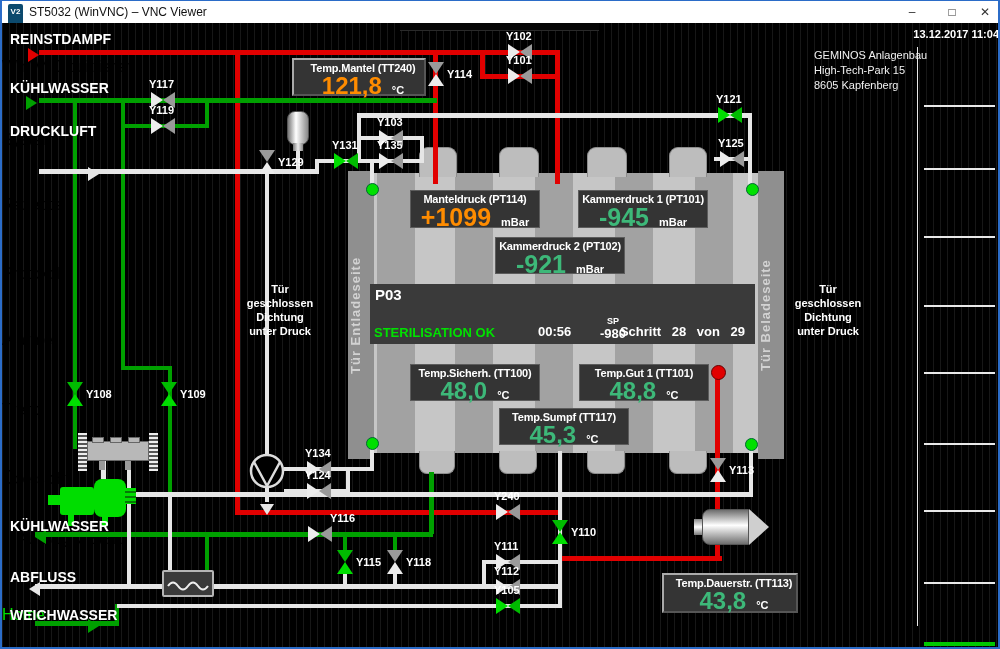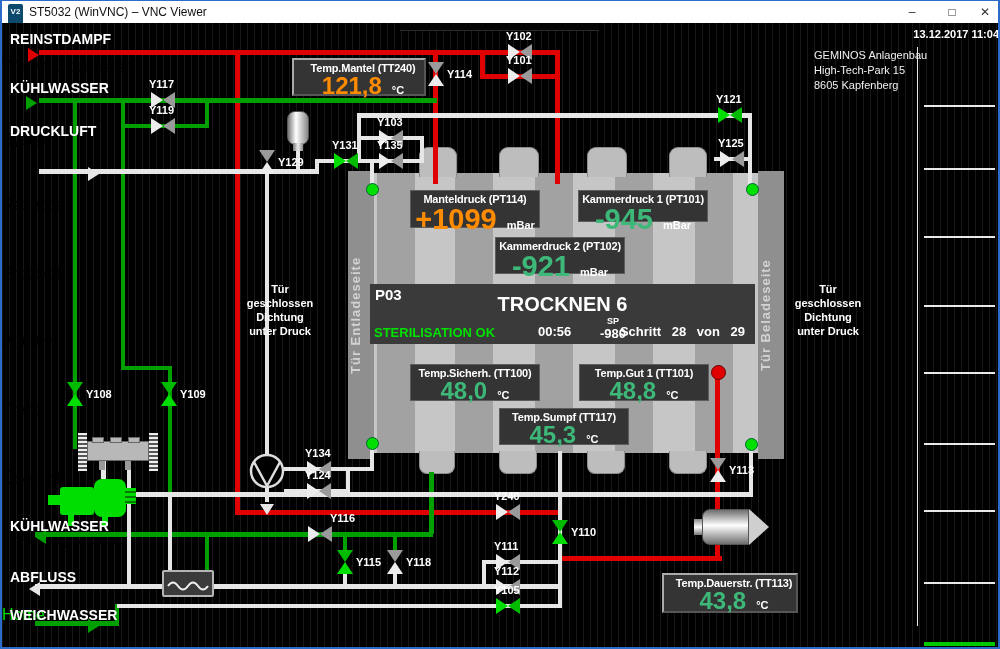--- a/index.html
+++ b/index.html
@@ -15,21 +15,21 @@
   .pipe{position:absolute;z-index:3;}
   .shape{position:absolute;z-index:3;}
   .chpart{position:absolute;z-index:2;}
   .dot{position:absolute;width:13px;height:13px;border-radius:50%;background:#00e000;border:1px solid #063;z-index:6;}
   .ball{position:absolute;width:15px;height:15px;border-radius:50%;background:#e10000;border:1px solid #600;z-index:6;}
   .ibox{position:absolute;background:#343434;border:1px solid #5c5c5c;z-index:4;color:#fff;}
   .ibox.metal{border:2px outset #aaa;padding-left:8px;}
   .ibox .hdr{font-weight:bold;font-size:11px;letter-spacing:-.2px;text-align:center;margin-top:2px;white-space:nowrap;}
   .ibox .row{display:flex;align-items:baseline;justify-content:center;gap:10px;margin-top:-2px;}
   .ibox .val{font-size:24px;font-weight:bold;}
-  .ibox .val.big{font-size:29px;}
+  .ibox .val.big{font-size:25px;}
   .ibox .unit{font-size:11px;font-weight:bold;color:#fff;}
   #statusband{position:absolute;left:368px;top:283px;width:385px;height:60px;background:#3a3a3a;z-index:4;color:#fff;}
   #statusband .prog{position:absolute;left:5px;top:2px;font-size:15px;font-weight:bold;}
   #statusband .name{position:absolute;left:0;top:9px;width:100%;text-align:center;font-size:20px;font-weight:bold;}
   #statusband .msg{position:absolute;left:4px;bottom:4px;font-size:13px;font-weight:bold;color:#00e000;}
   #statusband .time{position:absolute;left:168px;bottom:5px;font-size:13px;font-weight:bold;}
   #statusband .spblk{position:absolute;left:218px;bottom:3px;width:50px;text-align:center;}
   #statusband .spblk .sp{font-size:9px;font-weight:bold;display:block;line-height:9px;}
   #statusband .spblk .spv{font-size:13px;font-weight:bold;display:block;}
   #statusband .schritt{position:absolute;right:10px;bottom:5px;font-size:13px;font-weight:bold;word-spacing:7px;}
@@ -82,21 +82,20 @@
 geschlossen
 Dichtung
 unter Druck</div>
     <div class="doortxt" style="left:778px;top:259px">Tür
 geschlossen
 Dichtung
 unter Druck</div>
 
     <div id="statusband" style="top:261px">
       <div class="prog">P03</div>
-      <div class="name">TROCKNEN 6</div>
       <div class="msg">STERILISATION OK</div>
       <div class="time">00:56</div>
       <div class="spblk">
         <span class="sp">SP</span>
         <span class="spv">-980</span>
       </div>
       <div class="schritt">Schritt 28 von 29</div>
     </div>
 
     <div class="ibox metal" style="left:290px;top:35px;width:134px;height:38px">
@@ -106,21 +105,21 @@
           <span class="unit">°C</span>
         </div>
     </div>
     <div class="ibox" style="left:408px;top:167px;width:130px;height:38px">
       <div class="hdr">Manteldruck (PT114)</div>
       <div class="row">
           <span class="val big" style="color: rgb(255, 140, 0);">+1099</span>
           <span class="unit">mBar</span>
         </div>
     </div>
-    <div class="ibox" style="left:576px;top:167px;width:130px;height:32px">
+    <div class="ibox" style="left:576px;top:167px;width:130px;height:38px">
       <div class="hdr">Kammerdruck 1 (PT101)</div>
       <div class="row">
           <span class="val big" style="color: rgb(61, 184, 121);">-945</span>
           <span class="unit">mBar</span>
         </div>
     </div>
     <div class="ibox" style="left:493px;top:214px;width:130px;height:37px">
       <div class="hdr">Kammerdruck 2 (PT102)</div>
       <div class="row">
           <span class="val big" style="color: rgb(61, 184, 121);">-921</span>

